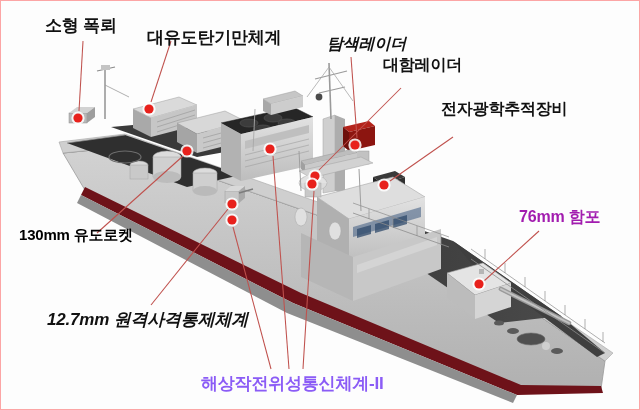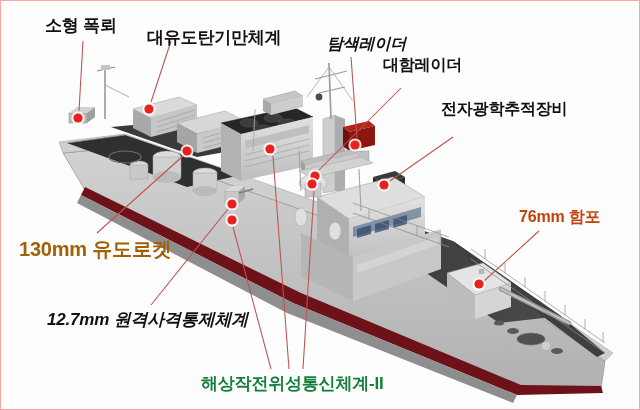--- a/index.html
+++ b/index.html
@@ -288,19 +288,19 @@
         <circle cx="311" cy="183" r="4.6" fill="#e8211c"></circle>
       </g>
   </svg>
 
   <div id="labels-layer">
       <div class="callout-label" style="left: 44px; top: 16px; font-size: 17px; color: rgb(17, 17, 17);">소형 폭뢰</div>
       <div class="callout-label" style="left: 146px; top: 28px; font-size: 17px; color: rgb(17, 17, 17);">대유도탄기만체계</div>
       <div class="callout-label" style="left: 326px; top: 35px; font-size: 16px; color: rgb(17, 17, 17); font-style: italic;">탐색레이더</div>
       <div class="callout-label" style="left: 382px; top: 56px; font-size: 16px; color: rgb(17, 17, 17);">대함레이더</div>
       <div class="callout-label" style="left: 440px; top: 100px; font-size: 16px; color: rgb(17, 17, 17);">전자광학추적장비</div>
-      <div class="callout-label" style="left: 518px; top: 208px; font-size: 16px; color: #c2410c;">76mm 함포</div>
-      <div class="callout-label" style="left: 18px; top: 238px; font-size: 20px; color: #a16207;">130mm 유도로켓</div>
+      <div class="callout-label" style="left: 518px; top: 208px; font-size: 16px; color: #a21caf;">76mm 함포</div>
+      <div class="callout-label" style="left: 18px; top: 226px; font-size: 15px; color: #000000;">130mm 유도로켓</div>
       <div class="callout-label" style="left: 46px; top: 310px; font-size: 17px; color: rgb(17, 17, 17); font-style: italic;">12.7mm 원격사격통제체계</div>
-      <div class="callout-label" style="left: 200px; top: 374px; font-size: 17px; color: #15803d; text-align: right;">해상작전위성통신체계-II</div>
+      <div class="callout-label" style="left: 200px; top: 374px; font-size: 17px; color: #8b5cf6; text-align: right;">해상작전위성통신체계-II</div>
     </div>
 
 </div>
 
 </body></html>

